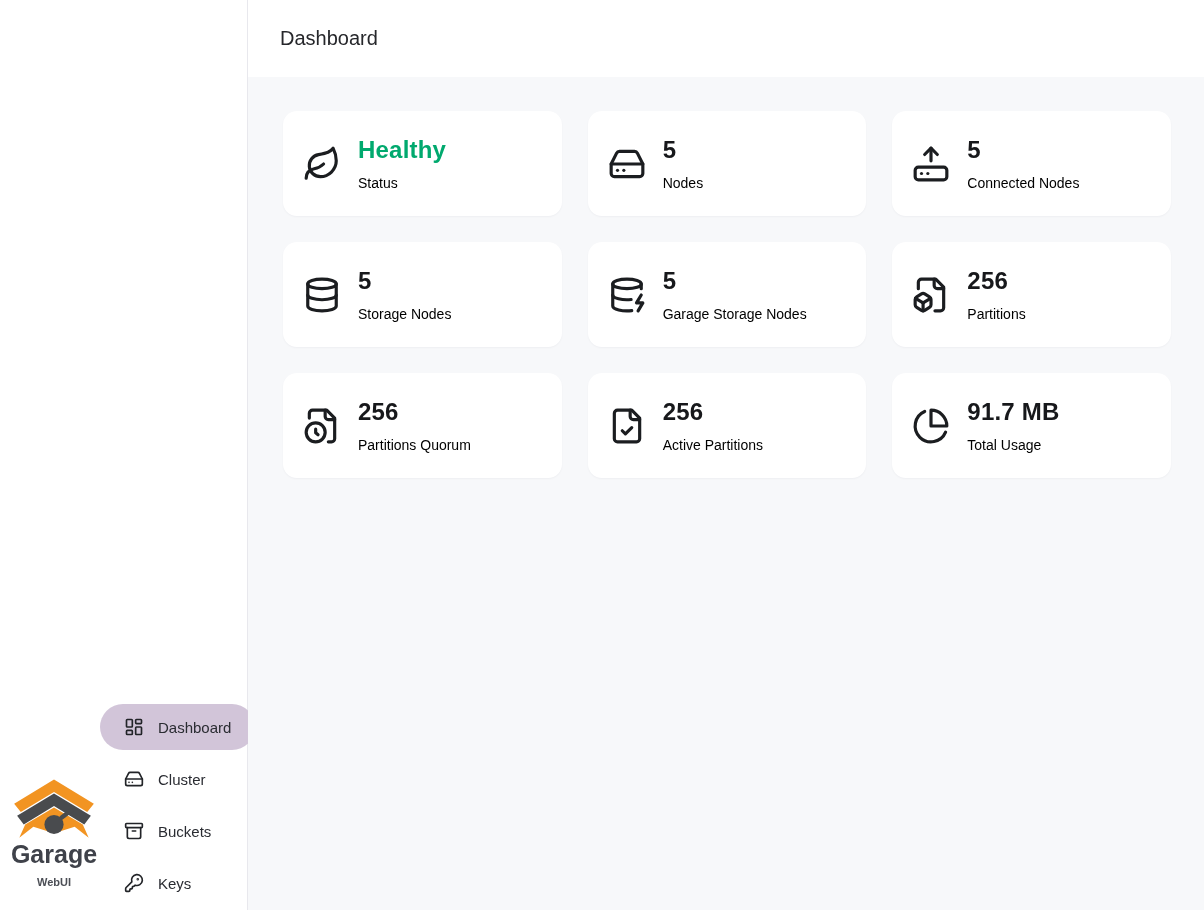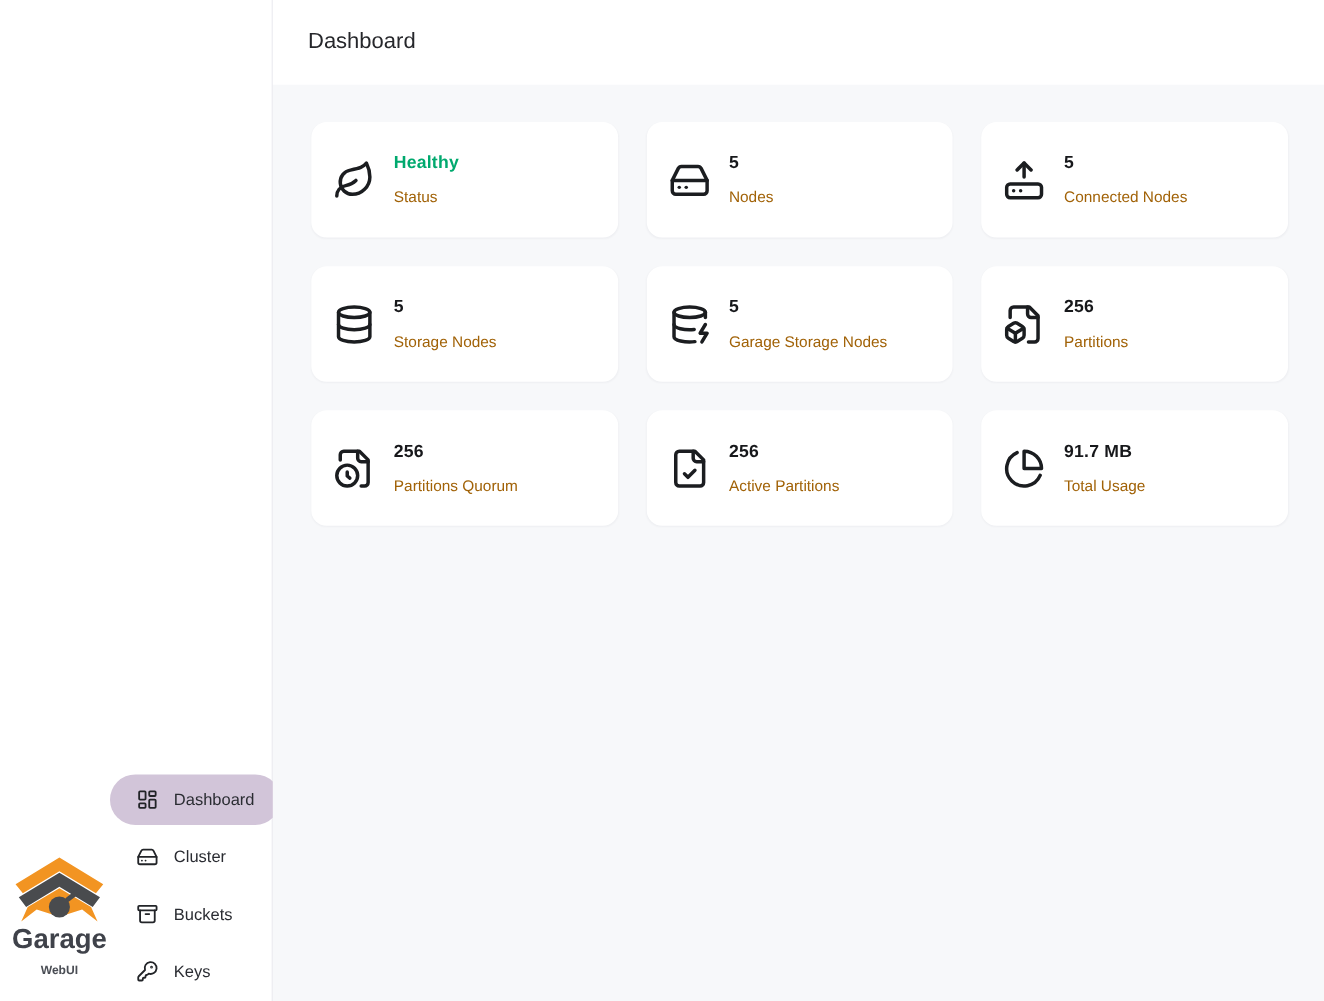--- a/index.html
+++ b/index.html
@@ -56,22 +56,22 @@
     gap:26px;
   }
   .stat-card {
     background:#ffffff; border-radius:14px; height:105px;
     display:flex; align-items:center; padding:0 20px; gap:17px;
     box-shadow:0 1px 2px rgba(17,24,39,0.04);
   }
   .card-icon { width:38px; height:38px; color:#1b1d20; flex-shrink:0; display:flex; }
   .card-icon svg { width:38px; height:38px; }
   .card-text { display:flex; flex-direction:column; }
-  .card-value { font-size:16px; font-weight:800; color:#17181b; line-height:1.15; letter-spacing:.2px; }
-  .card-label { font-size:14px; color:#a16207; margin-top:12px; }
+  .card-value { font-size:24px; font-weight:800; color:#17181b; line-height:1.15; letter-spacing:.2px; }
+  .card-label { font-size:14px; color:#000000; margin-top:12px; }
 </style>
 </head>
 <body>
 
 <aside class="sidebar">
   <div class="logo-block">
     <svg class="logo-svg" viewBox="0 0 120 84">
       <path d="M60 2 L114 35 L105 46 L60 19 L15 46 L6 35 Z" fill="#f29422"></path>
       <path d="M60 21 L110 51 L101 63 L60 38 L19 63 L10 51 Z" fill="#494b4e"></path>
       <path d="M60 40 L99 63 L107 81 L88 66 L60 75 L32 66 L13 81 L21 63 Z" fill="#f29422"></path>

